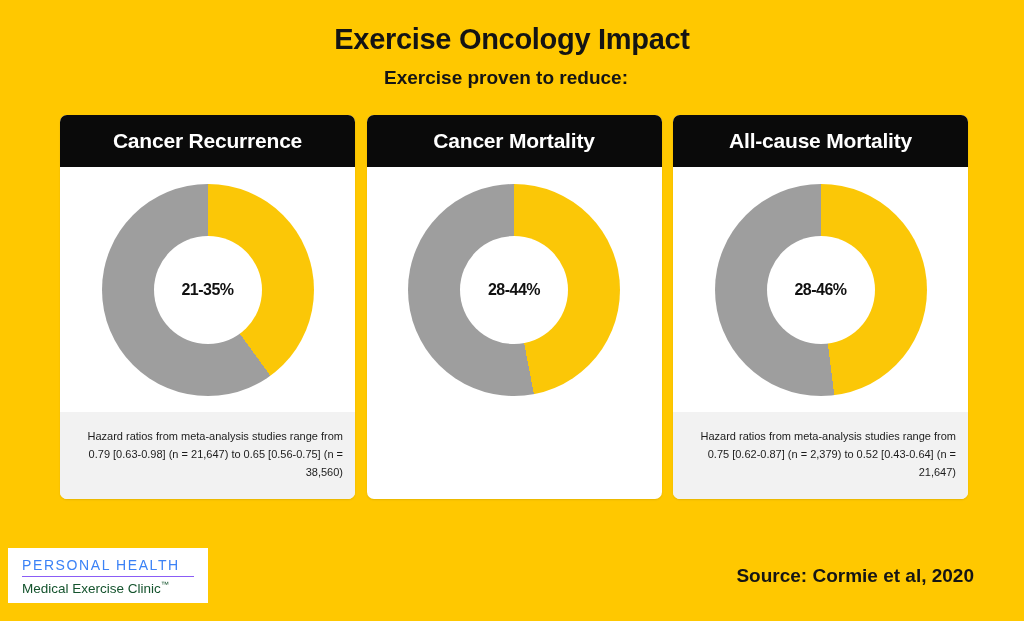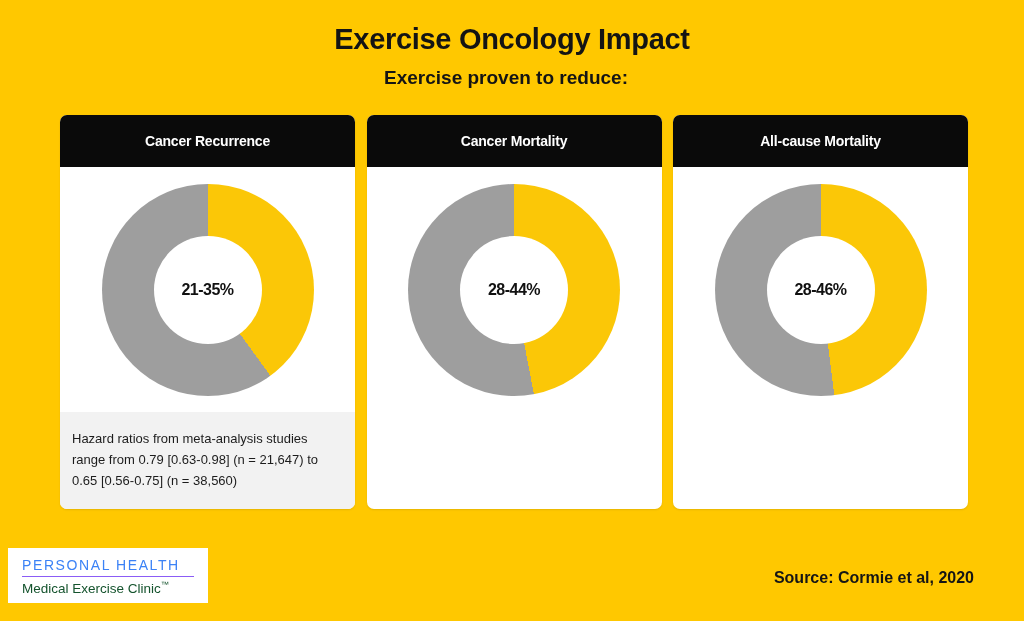--- a/index.html
+++ b/index.html
@@ -47,21 +47,21 @@
     border-radius: 7px;
     overflow: hidden;
     display: flex;
     flex-direction: column;
     box-shadow: 0 1px 2px rgba(0,0,0,0.10);
   }
   .card-header {
     background: #0a0a0a;
     color: #ffffff;
     text-align: center;
-    font-size: 14px;
+    font-size: 21px;
     font-weight: bold;
     height: 52px;
     line-height: 52px;
     letter-spacing: -0.2px;
   }
   .card-body {
     background: #ffffff;
     height: 245px;
     display: flex;
     align-items: center;
@@ -89,22 +89,22 @@
   .donut-label {
     font-size: 16px;
     font-weight: bold;
     color: #111111;
     letter-spacing: -0.5px;
   }
   .card-footer {
     background: #f2f2f2;
     flex: 1;
     padding: 16px 12px 18px 12px;
-    text-align: left;
-    font-size: 13px;
+    text-align: right;
+    font-size: 11px;
     line-height: 1.62;
     color: #1c1c1c;
   }
   .logo-box {
     position: absolute;
     left: 8px;
     bottom: 18px;
     background: #ffffff;
     padding: 9px 14px 8px 14px;
     width: 172px;
@@ -124,21 +124,21 @@
     white-space: nowrap;
   }
   .logo-tm {
     font-size: 8px;
     vertical-align: super;
   }
   .source-line {
     position: absolute;
     right: 50px;
     bottom: 34px;
-    font-size: 16px;
+    font-size: 19px;
     font-weight: bold;
     color: #151515;
   }
 </style>
 </head>
 <body>
 
 <div class="header-block">
   <h1 class="main-title">Exercise Oncology Impact</h1>
   <p class="sub-title">Exercise proven to reduce:</p>
@@ -171,20 +171,21 @@
 
   <div class="card">
     <div class="card-header">All-cause Mortality</div>
     <div class="card-body">
       <div class="donut" style="background: conic-gradient(rgb(251, 199, 7) 0%, rgb(251, 199, 7) 48%, rgb(158, 158, 158) 48%, rgb(158, 158, 158) 100%);">
         <div class="donut-hole">
           <span class="donut-label">28-46%</span>
         </div>
       </div>
     </div>
+    <div class="card-footer">Hazard ratios from meta-analysis studies range from 0.75 [0.62-0.87] (n = 2,379) to 0.52 [0.43-0.64] (n = 21,647)</div>
   </div>
 
 </div>
 
 <div class="logo-box">
   <div class="logo-top">PERSONAL HEALTH</div>
   <div class="logo-bottom"><span>Medical Exercise Clinic</span><span class="logo-tm">™</span></div>
 </div>
 
 <div class="source-line">Source: Cormie et al, 2020</div>

